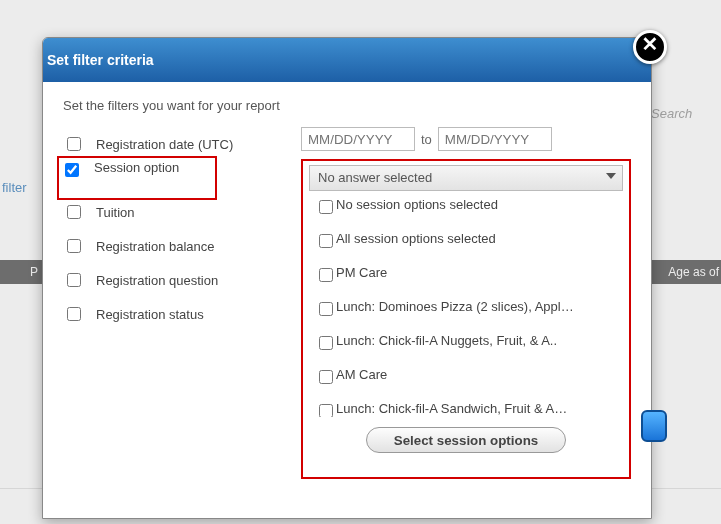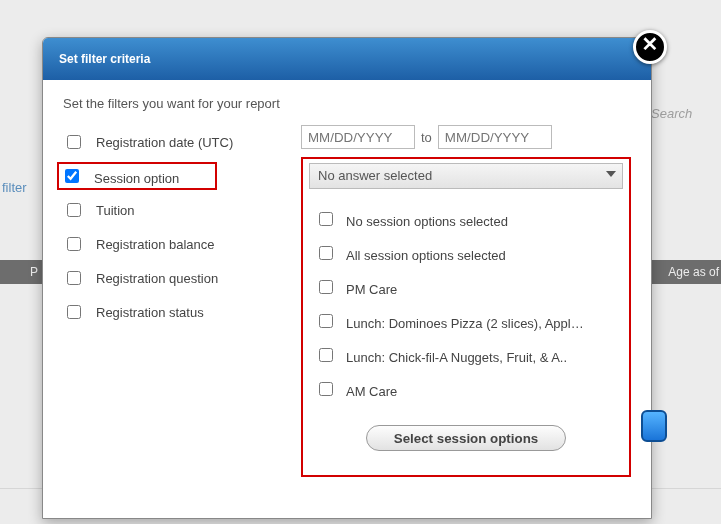--- a/index.html
+++ b/index.html
@@ -10,40 +10,40 @@
 .crumbs .sep{color:#888;margin:0 4px}
 .search{position:absolute;right:10px;top:106px;width:60px;color:#888;font-style:italic}
 .filter-label{position:absolute;left:2px;top:180px;color:#1e6db5}
 .thead{position:absolute;left:0;top:260px;right:0;height:24px;background:#3c3c3c;color:#fff;font-size:12px;line-height:24px;padding-left:30px}
 .thead .age{position:absolute;right:2px}
 .row{position:absolute;left:0;right:0;height:36px;border-bottom:1px solid #ddd;background:#fff;line-height:36px;color:#555}
 .row .g{display:inline-block;width:200px;padding-left:85px}
 .row .n{display:inline-block}
 .overlay{position:absolute;inset:0;background:rgba(200,200,200,.35)}
 .modal{position:absolute;left:42px;top:37px;width:608px;height:480px;background:#fff;border:1px solid #888;border-radius:6px 6px 0 0;box-shadow:0 4px 14px rgba(0,0,0,.3)}
-.modal-head{background:linear-gradient(#3e8ed0,#1d5fa6);color:#fff;font-weight:bold;font-size:12px;padding:14px 16px;border-radius:5px 5px 0 0}
+.modal-head{background:linear-gradient(#3e8ed0,#1d5fa6);color:#fff;font-weight:bold;font-size:14px;padding:14px 4px;border-radius:5px 5px 0 0}
 .close{position:absolute;top:-8px;right:-16px;width:28px;height:28px;border:3px solid #fff;border-radius:50%;background:#000;color:#fff;font-weight:bold;font-size:20px;line-height:22px;text-align:center;cursor:pointer;box-shadow:0 1px 4px rgba(0,0,0,.5)}
 .modal-body{padding:16px 20px 0;color:#555}
 .lead{margin-bottom:14px}
 .cols{display:flex;gap:18px}
 .left{flex:0 0 220px}
 .right{flex:1}
 .chk-row{display:flex;align-items:center;gap:12px;height:34px;color:#444}
 .chk-row input{width:14px;height:14px}
-.hl{border:2px solid #d20000;padding:2px 36px 2px 2px;margin:-4px 0 -4px -6px;display:inline-flex;align-items:flex-end;gap:12px}
+.hl{border:2px solid #d20000;padding:2px 36px 18px 2px;margin:-4px 0 -4px -6px;display:inline-flex;align-items:flex-start;gap:12px}
 .date-row{display:flex;align-items:center;gap:6px;margin-bottom:8px;color:#666}
 .date-row input{width:100px;height:22px;border:1px solid #bbb;padding:0 6px;color:#999;font-style:normal}
 .box{border:2px solid #d20000;padding:0 6px 8px;position:relative;height:320px;box-sizing:border-box}
 .dd{background:linear-gradient(#f5f5f5,#e3e3e3);border:1px solid #bbb;height:24px;line-height:24px;padding:0 8px;color:#555;position:relative;margin:4px 0 6px}
 .dd .arrow{position:absolute;right:6px;top:7px;width:0;height:0;border-left:5px solid transparent;border-right:5px solid transparent;border-top:6px solid #555}
 .list{height:220px;overflow-y:scroll;position:relative}
 .list::-webkit-scrollbar{width:14px}
 .list::-webkit-scrollbar-track{background:#eee}
 .list::-webkit-scrollbar-thumb{background:#bdbdbd;border:1px solid #999}
-.opt{display:flex;align-items:flex-end;gap:10px;height:34px;color:#444;padding-left:6px}
+.opt{display:flex;align-items:flex-start;height:34px;color:#444;padding-left:6px}
 .opt input{width:14px;height:14px}
 .sel-btn{display:block;margin:10px auto 0;width:200px;height:26px;border:1px solid #999;border-radius:13px;background:linear-gradient(#fdfdfd,#e2e2e2);color:#444;font-weight:bold;cursor:pointer}
 .blue-chip{position:absolute;right:-16px;top:372px;width:22px;height:28px;background:linear-gradient(#55b4ff,#1a74d8);border:2px solid #0d4e94;border-radius:6px}
 </style>
 </head>
 <body>
 
 <div class="bg">
   <span class="search">Search</span>
   <a class="filter-label">filter</a>

